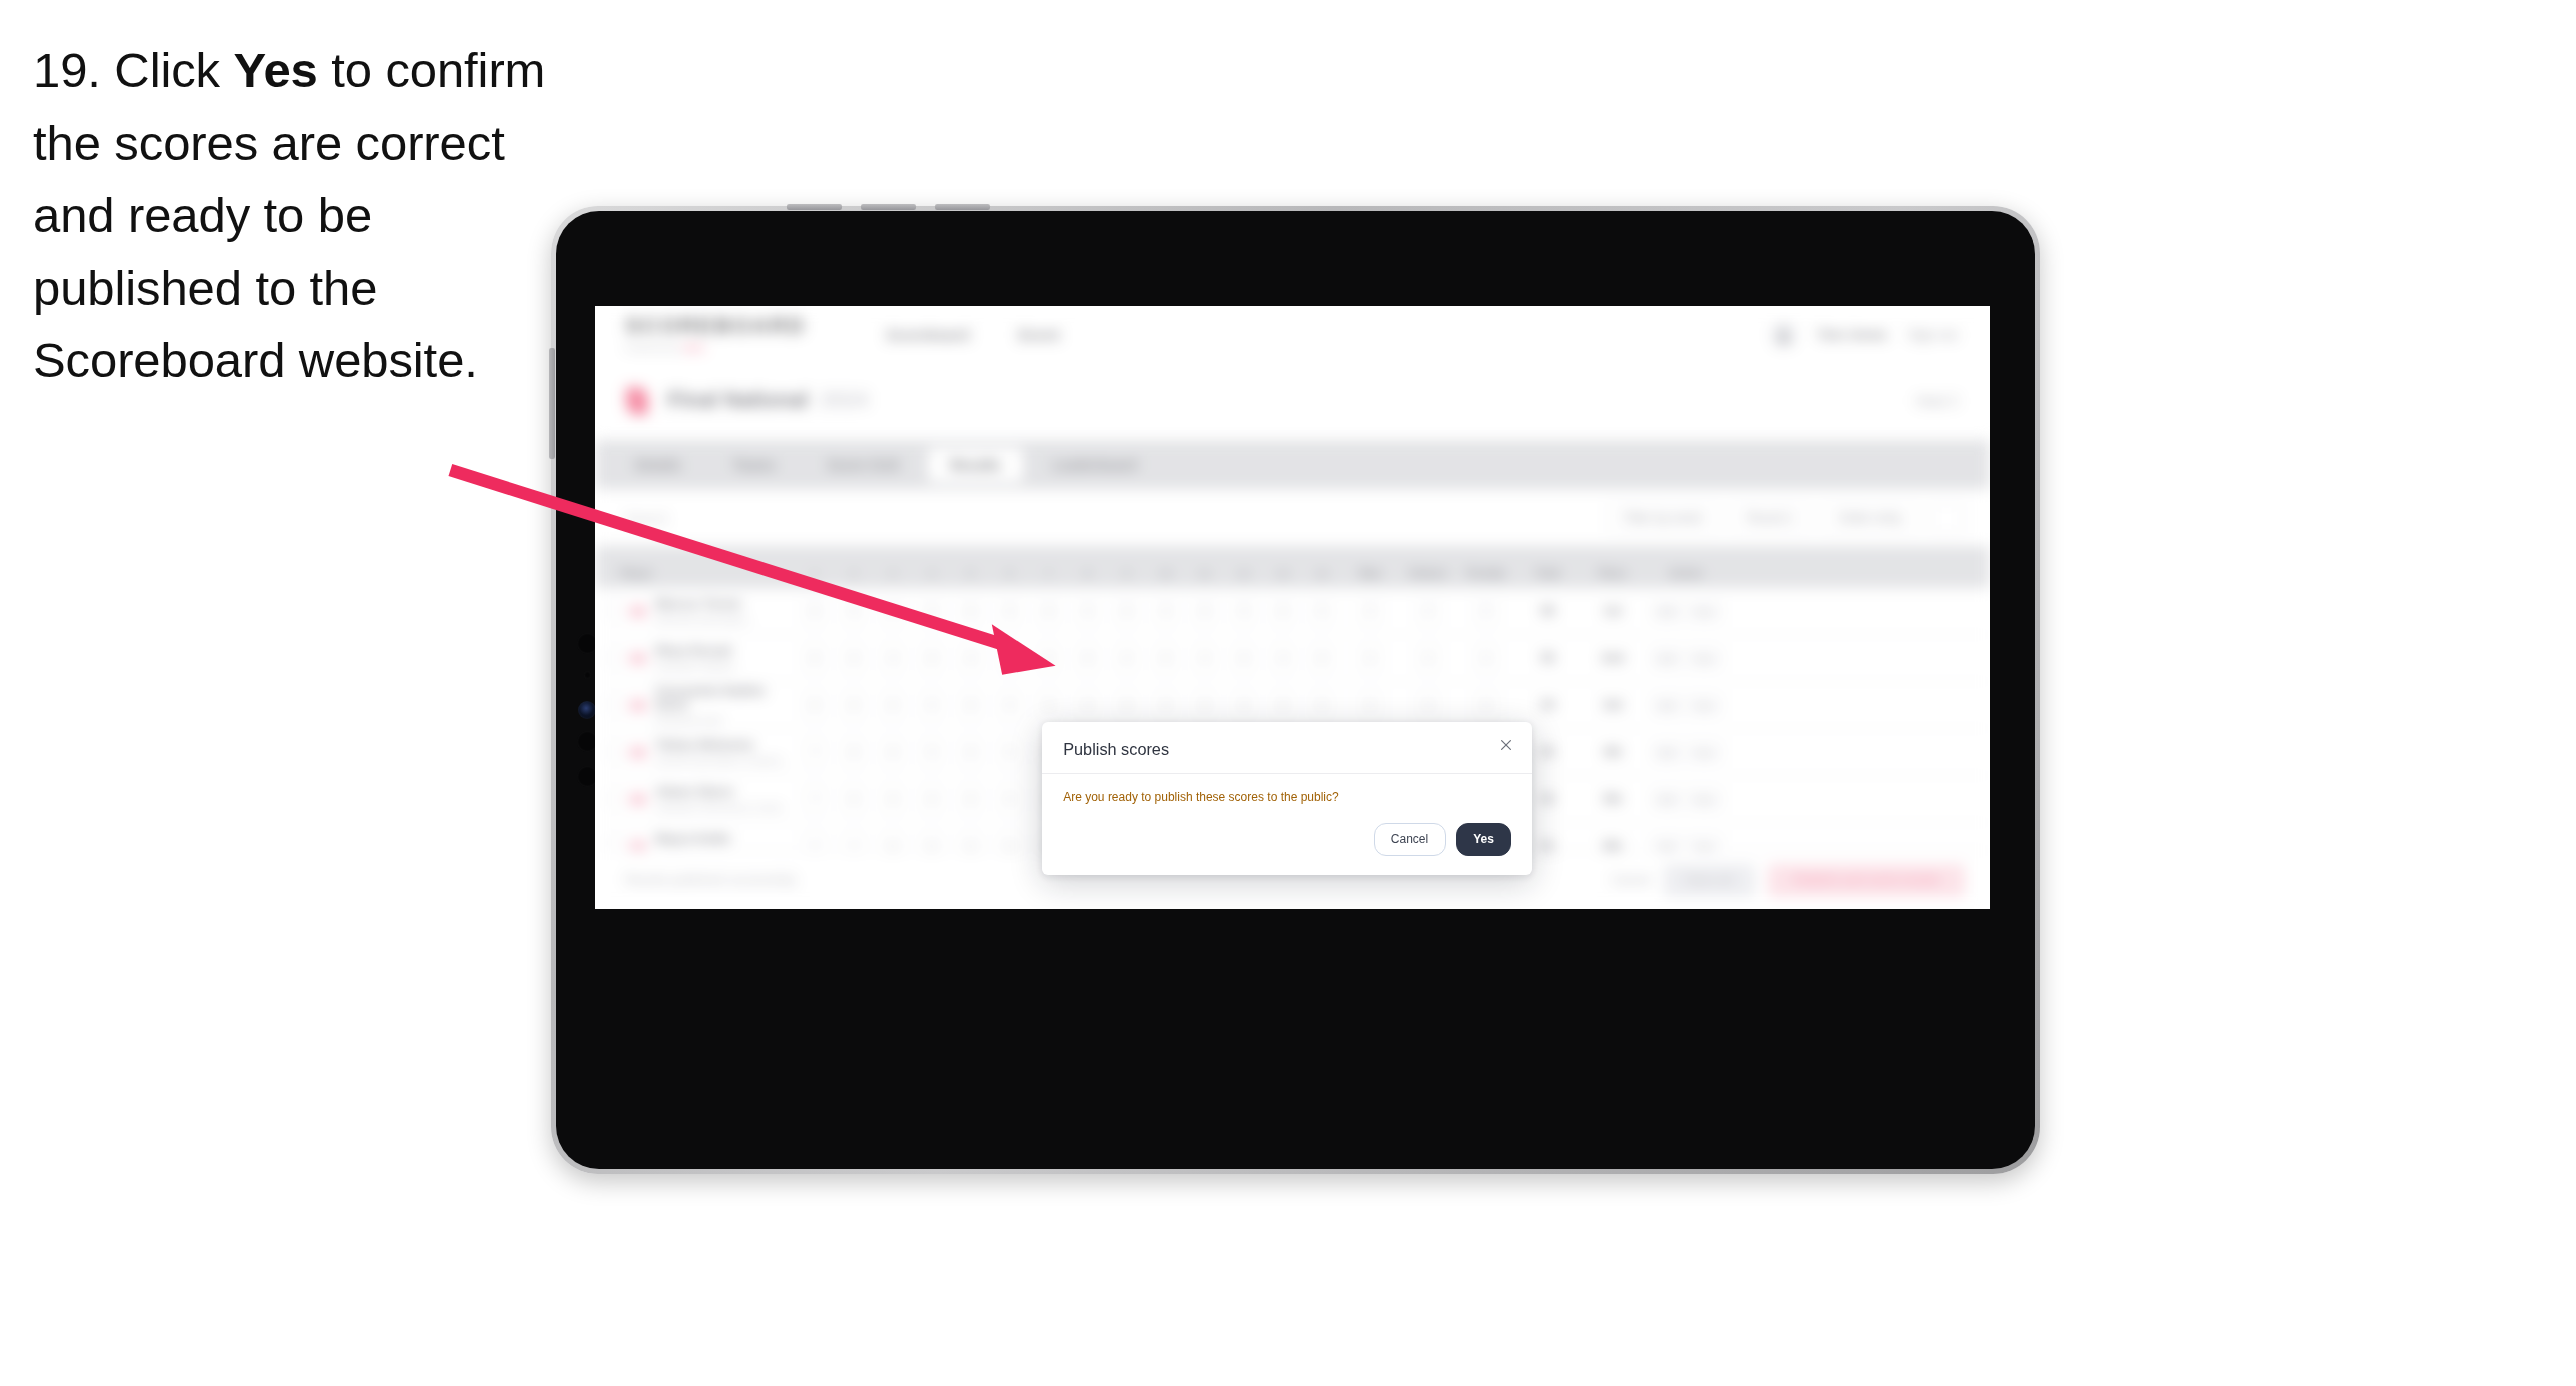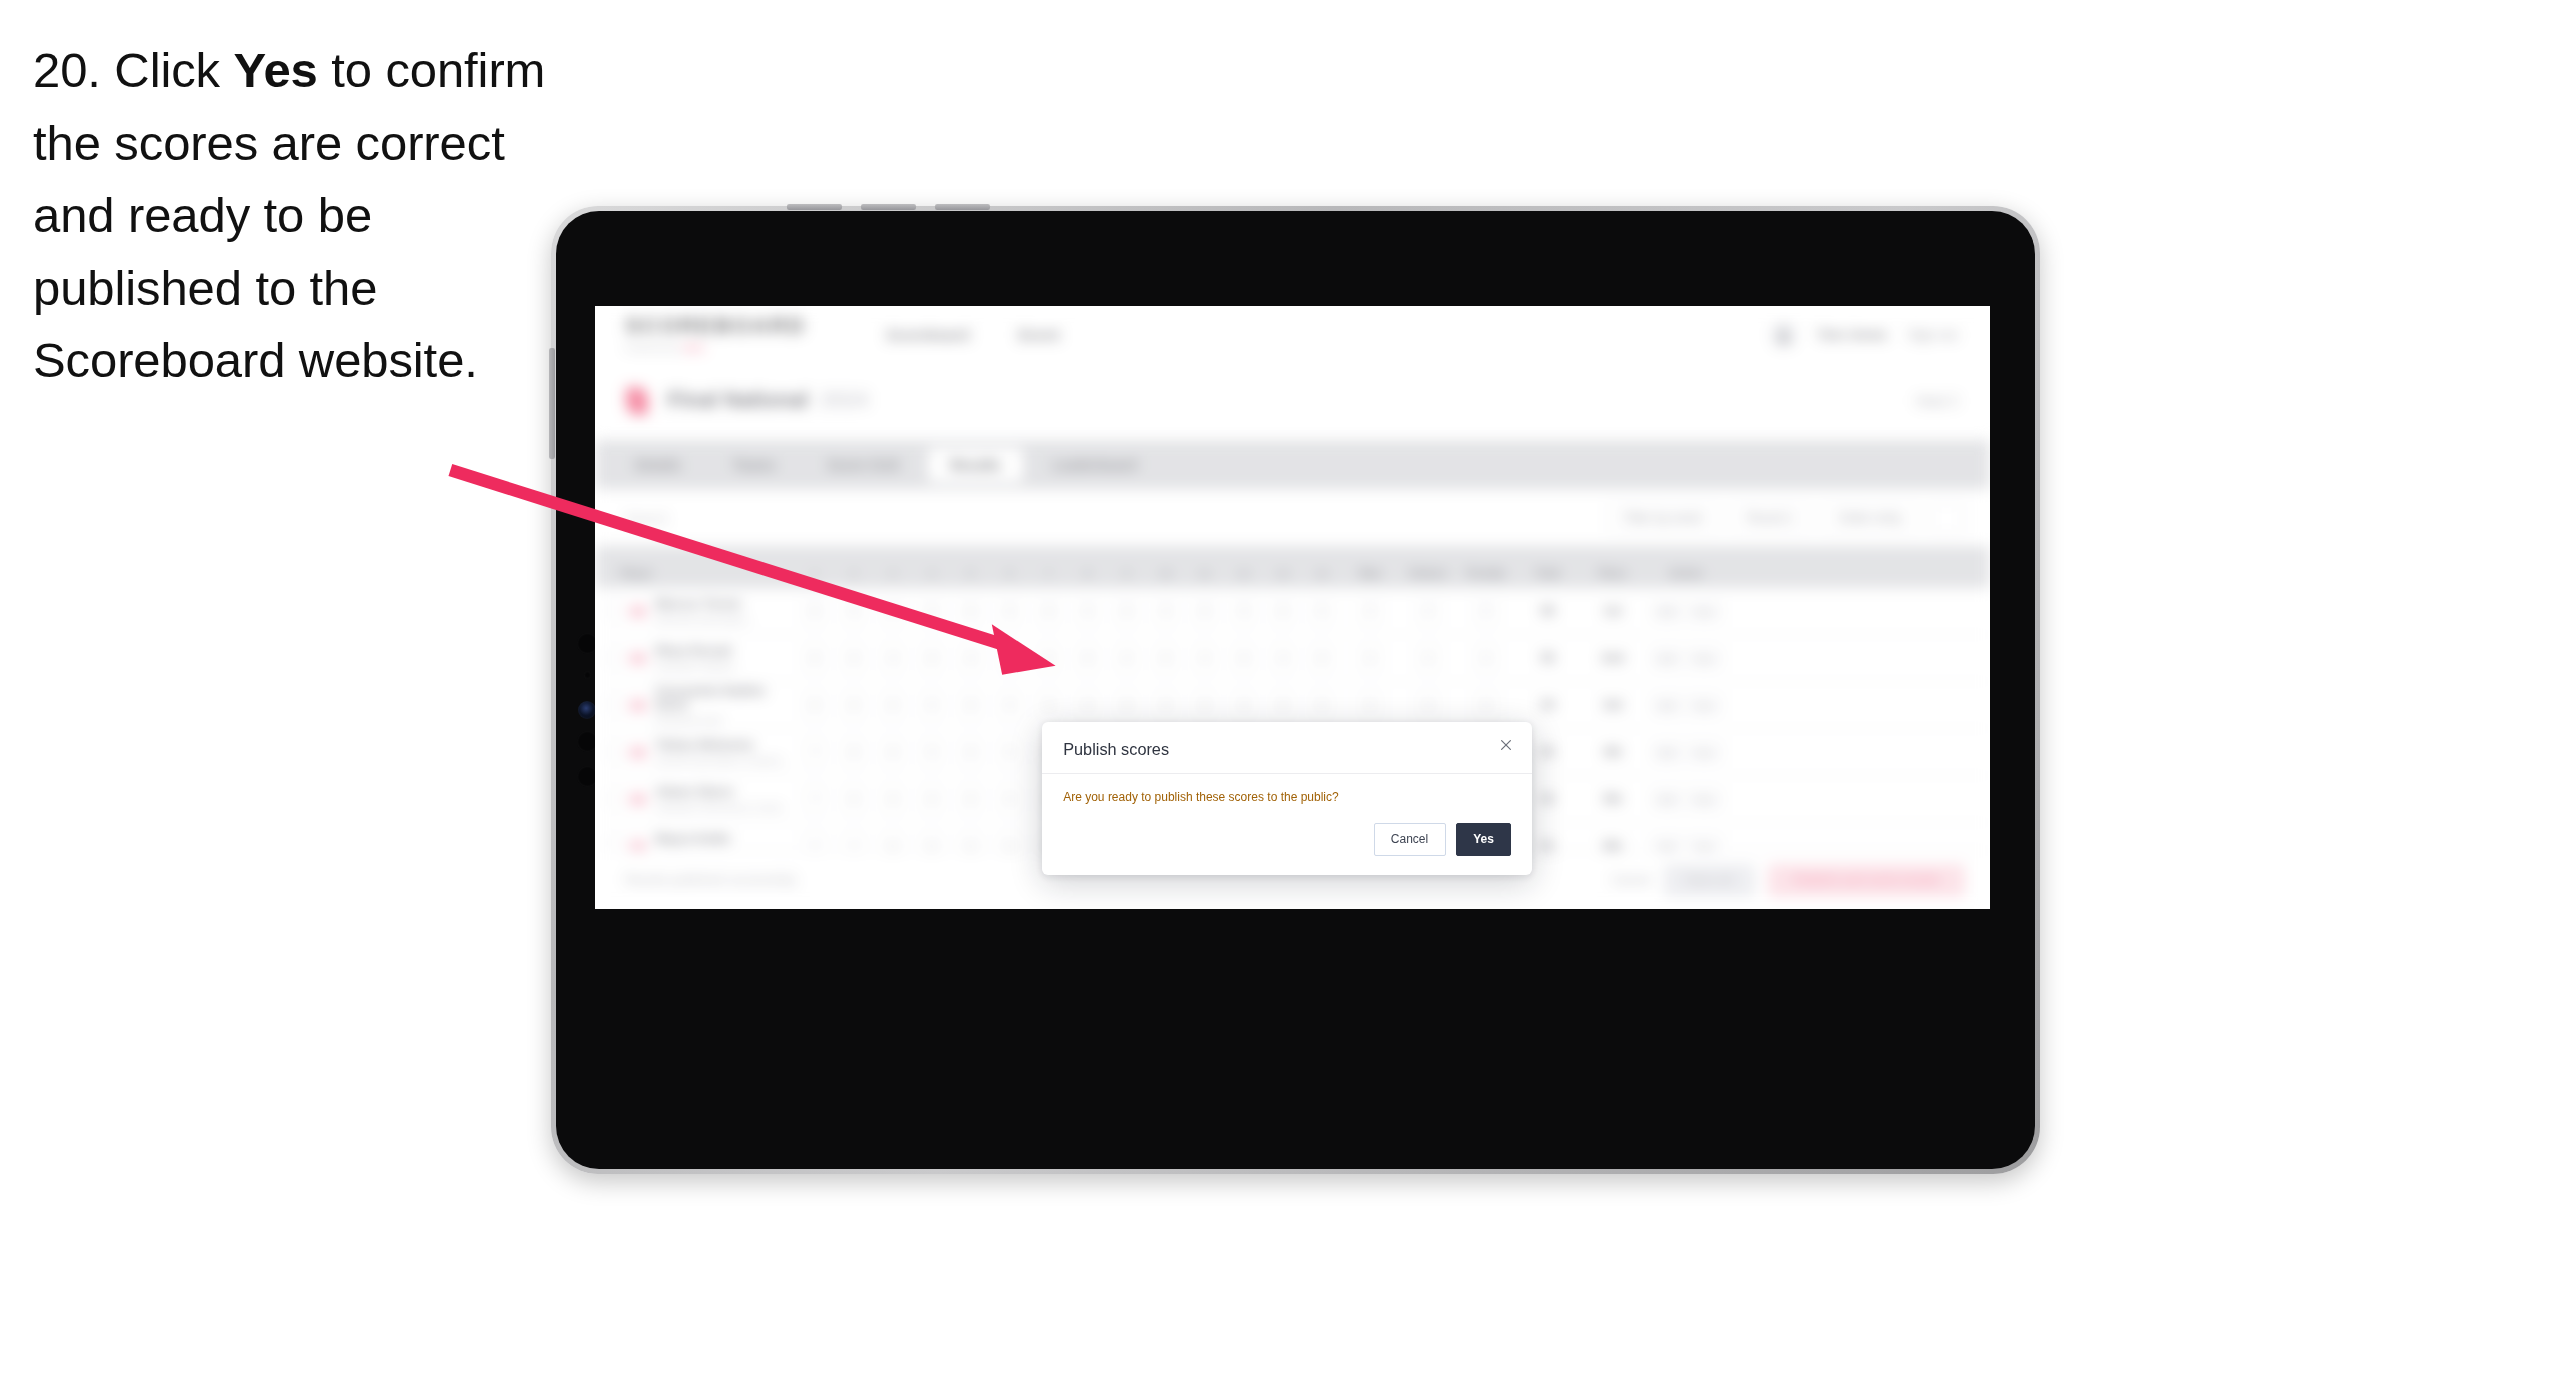--- a/index.html
+++ b/index.html
@@ -259,21 +259,21 @@
     position: absolute; right: 15px; top: 12px;
     width: 22px; height: 22px; cursor: pointer;
   }
   #modal .m-close svg { display: block; }
   #modal .m-body { padding: 16.3px 21px 7.4px 21px; }
   #modal .m-text { font-size: 12px; color: #a16207; }
   #modal .m-foot {
     padding: 12px 21px 19.3px 21px; display: flex; justify-content: flex-end; gap: 10.4px;
   }
   #modal .btn {
-    font-size: 12px; border-radius: 2px; padding: 8.2px 16.3px; cursor: pointer;
+    font-size: 12px; border-radius: 12px; padding: 8.2px 16.3px; cursor: pointer;
     font-family: "Liberation Sans", sans-serif;
   }
   #modal .btn-cancel {
     background: #ffffff; color: #3e4452; border: 0.7px solid #cfd9e8;
   }
   #modal .btn-yes {
     background: #2e3648; color: #ffffff; border: 0.7px solid #2e3648; font-weight: 600;
   }
 
   
@@ -282,21 +282,21 @@
     left: 416px;
     top: 430px;
     width: 668px;
     height: 267px;
     pointer-events: none;
   }
 </style>
 </head>
 <body>
 
-<div id="instruction"><span>20.</span><span> Click </span><b>Yes</b><span> to confirm the scores are correct and ready to be published to the Scoreboard website.</span></div>
+<div id="instruction"><span>19.</span><span> Click </span><b>Yes</b><span> to confirm the scores are correct and ready to be published to the Scoreboard website.</span></div>
 
 <div id="tablet">
   <div class="tablet-outer"></div>
   <div class="btn-top b1"></div>
   <div class="btn-top b2"></div>
   <div class="btn-top b3"></div>
   <div class="btn-left l1"></div>
   <div class="tablet-inner">
     <div class="cam c1"></div>
     <div class="cam c2"></div>

